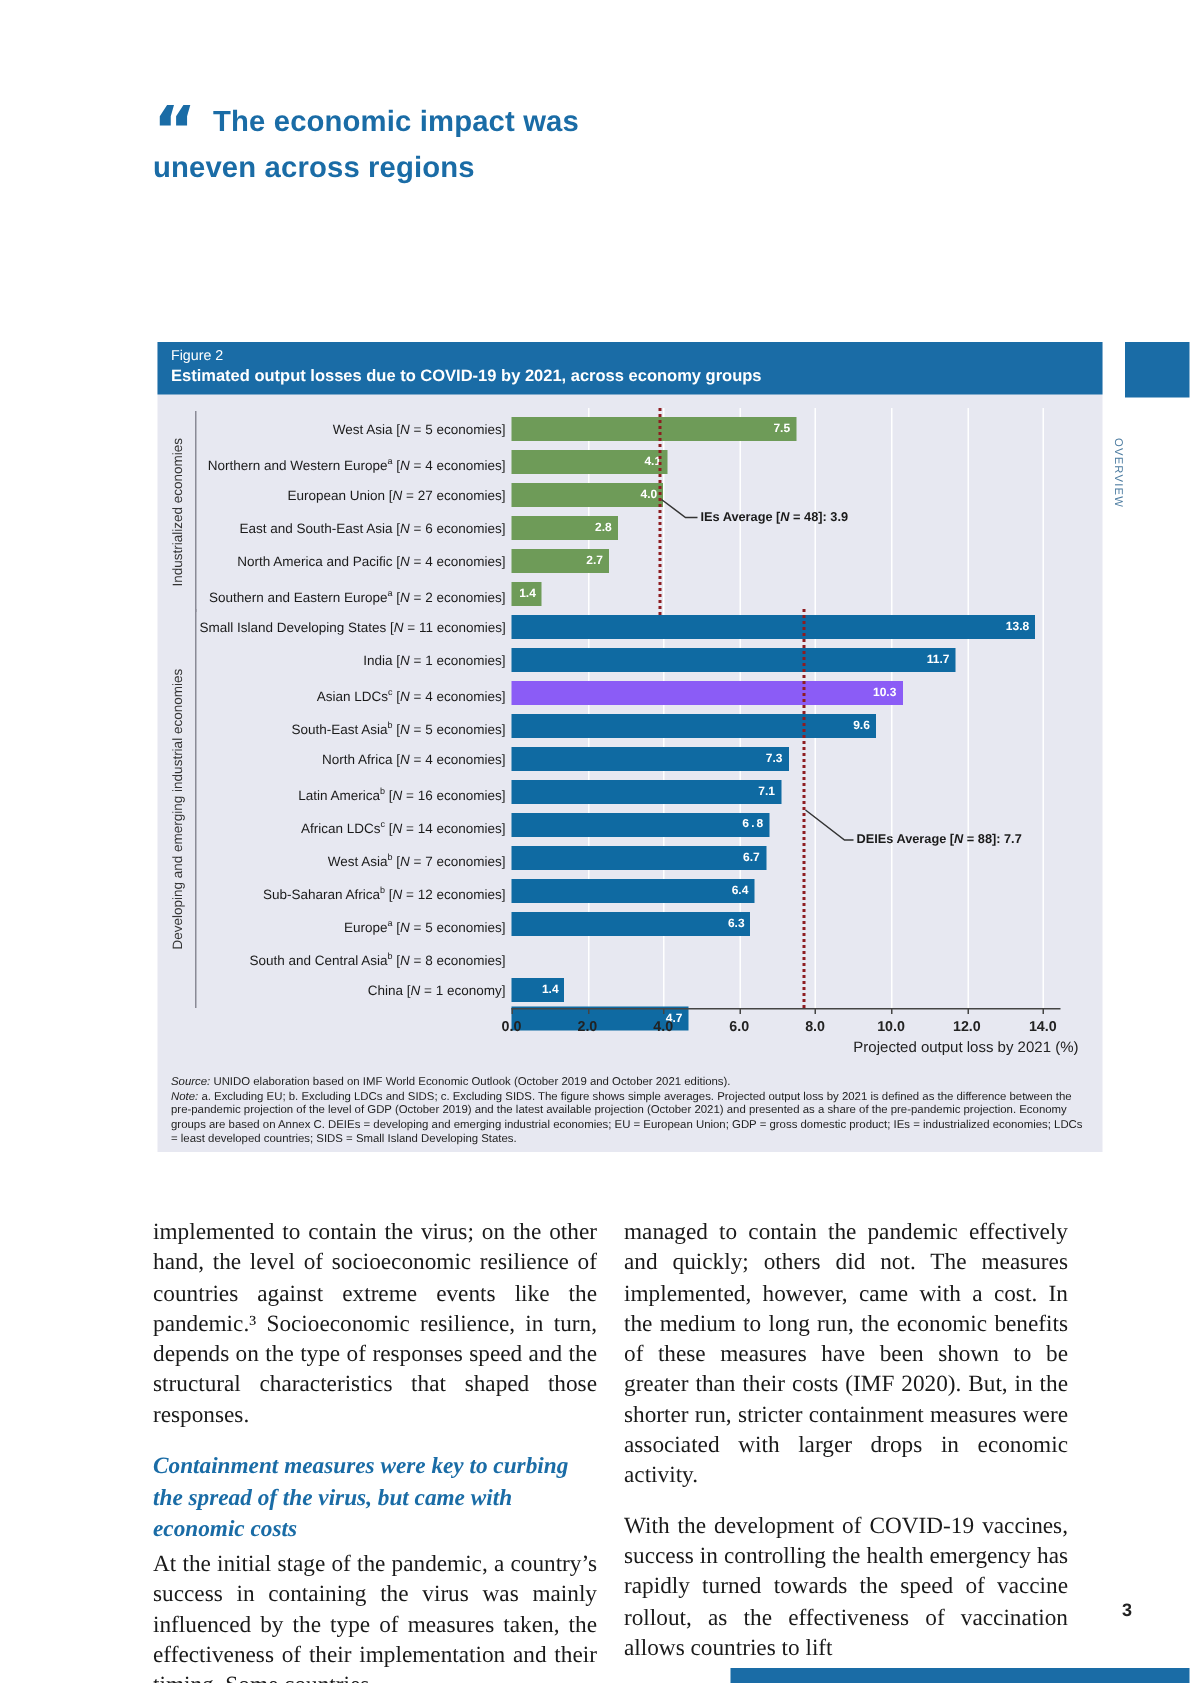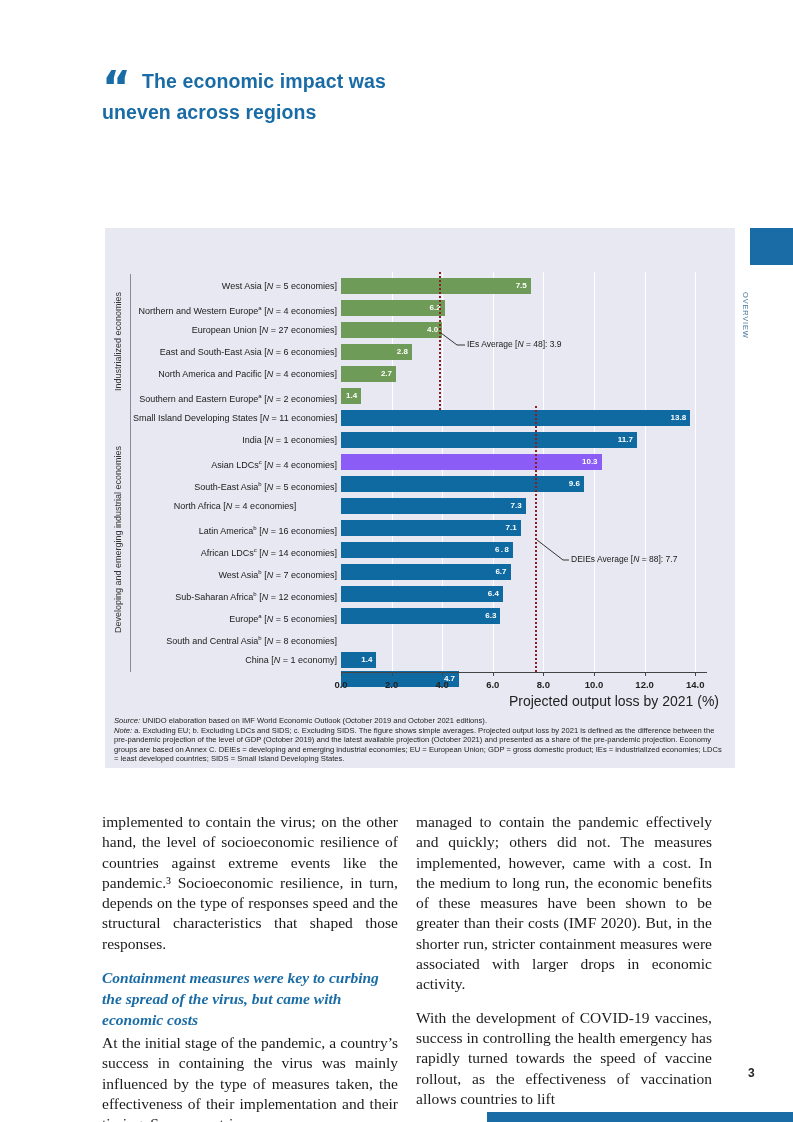--- a/index.html
+++ b/index.html
@@ -27,26 +27,26 @@
   .cat-label{position:absolute;left:28px;width:204px;text-align:right;font-size:9px;
     color:#1a1a1a;white-space:nowrap;line-height:12px;}
   .cat-label sup{font-size:6px;}
   .bar{position:absolute;height:16px;}
   .bar-val{position:absolute;right:4px;top:3px;color:#fff;font-weight:bold;font-size:8px;}
   .group-line{position:absolute;left:25px;width:1px;background:#8a8a96;}
   .group-label{position:absolute;left:5px;width:16px;display:flex;align-items:center;
     justify-content:center;writing-mode:vertical-rl;transform:rotate(180deg);
     font-size:9px;color:#333;white-space:nowrap;}
   .avg-line{position:absolute;width:0;border-left:2px dotted var(--red);}
-  .annot{position:absolute;font-size:8.5px;font-weight:normal;color:#1a1a1a;white-space:nowrap;}
+  .annot{position:absolute;font-size:8.5px;font-weight:bold;color:#1a1a1a;white-space:nowrap;}
   .baseline{position:absolute;height:1px;background:#444;}
   .tick{position:absolute;width:1px;height:4px;background:#444;top:444px;}
   .tick-label{position:absolute;top:451px;width:30px;text-align:center;font-size:9.5px;
     font-weight:bold;color:#222;}
-  #axis-title{position:absolute;top:465px;right:16px;font-size:14px;color:#222;}
+  #axis-title{position:absolute;top:465px;right:16px;font-size:10px;color:#222;}
   #fig-notes{position:absolute;left:9px;top:488px;right:12px;font-size:7.6px;
     line-height:9.6px;color:#222;}
   #fig-notes .lbl{font-style:italic;}
   #annot-svg{position:absolute;left:0;top:0;pointer-events:none;}
 
   
   #side-tab{left:750px;top:228px;width:43px;height:37px;background:var(--brand);}
   #side-label{left:741px;top:292px;writing-mode:vertical-rl;font-size:7.5px;
     letter-spacing:.8px;color:#4a7a9f;}
 
@@ -64,47 +64,51 @@
 </style>
 </head>
 <body>
 
 <div class="abs" id="quote-wrap">
   <span id="quote-mark">“</span>
   <div id="quote-text">The economic impact was uneven across regions</div>
 </div>
 
 <div class="abs" id="figure">
+  <div id="fig-band">
+    <div id="fig-label">Figure 2</div>
+    <div id="fig-title">Estimated output losses due to COVID-19 by 2021, across economy groups</div>
+  </div>
 
   <div id="chart">
       <div class="gridline" style="left: 286.6px;"></div>
       <div class="gridline" style="left: 337.2px;"></div>
       <div class="gridline" style="left: 387.8px;"></div>
       <div class="gridline" style="left: 438.4px;"></div>
       <div class="gridline" style="left: 489px;"></div>
       <div class="gridline" style="left: 539.6px;"></div>
       <div class="gridline" style="left: 590.2px;"></div>
       <div class="cat-label" style="top: 52px;">West Asia [<i>N</i> = 5 economies]</div>
       <div class="bar" style="top: 50px; left: 236px; width: 189.75px; background: rgb(110, 155, 88);">
         <div class="bar-val">7.5</div>
       </div>
       <div class="cat-label" style="top: 74px;">Northern and Western Europe<sup>a</sup> [<i>N</i> = 4 economies]</div>
       <div class="bar" style="top: 72px; left: 236px; width: 103.73px; background: rgb(110, 155, 88);">
-        <div class="bar-val">6.2</div>
+        <div class="bar-val">4.1</div>
       </div>
       <div class="cat-label" style="top: 96px;">European Union [<i>N</i> = 27 economies]</div>
       <div class="bar" style="top: 94px; left: 236px; width: 101.2px; background: rgb(110, 155, 88);">
         <div class="bar-val">4.0</div>
       </div>
       <div class="cat-label" style="top: 118px;">East and South-East Asia [<i>N</i> = 6 economies]</div>
       <div class="bar" style="top: 116px; left: 236px; width: 70.84px; background: rgb(110, 155, 88);">
         <div class="bar-val">2.8</div>
       </div>
       <div class="cat-label" style="top: 140px;">North America and Pacific [<i>N</i> = 4 economies]</div>
-      <div class="bar" style="top: 138px; left: 236px; width: 55px; background: rgb(110, 155, 88); text-align: right;">
+      <div class="bar" style="top: 138px; left: 236px; width: 65px; background: rgb(110, 155, 88); text-align: right;">
         <div class="bar-val">2.7</div>
       </div>
       <div class="cat-label" style="top: 162px;">Southern and Eastern Europe<sup>a</sup> [<i>N</i> = 2 economies]</div>
       <div class="bar" style="top: 160px; left: 236px; width: 20.24px; background: rgb(110, 155, 88);">
         <div class="bar-val">1.4</div>
       </div>
       <div class="group-line" style="top: 46px; height: 134px;"></div>
       <div class="group-label" style="top: 46px; height: 134px;">Industrialized economies</div>
       <div class="cat-label" style="top: 184px;">Small Island Developing States [<i>N</i> = 11 economies]</div>
       <div class="bar" style="top: 182px; left: 236px; width: 349.14px; background: rgb(15, 106, 162);">
@@ -115,21 +119,21 @@
         <div class="bar-val">11.7</div>
       </div>
       <div class="cat-label" style="top: 228px;">Asian LDCs<sup>c</sup> [<i>N</i> = 4 economies]</div>
       <div class="bar" style="top: 226px; left: 236px; width: 260.59px; background: #8b5cf6;">
         <div class="bar-val">10.3</div>
       </div>
       <div class="cat-label" style="top: 250px;">South-East Asia<sup>b</sup> [<i>N</i> = 5 economies]</div>
       <div class="bar" style="top: 248px; left: 236px; width: 242.88px; background: rgb(15, 106, 162);">
         <div class="bar-val">9.6</div>
       </div>
-      <div class="cat-label" style="top: 272px; text-align: center;">North Africa [<i>N</i> = 4 economies]</div>
+      <div class="cat-label" style="top: 272px;">North Africa [<i>N</i> = 4 economies]</div>
       <div class="bar" style="top: 270px; left: 236px; width: 184.69px; background: rgb(15, 106, 162);">
         <div class="bar-val">7.3</div>
       </div>
       <div class="cat-label" style="top: 294px;">Latin America<sup>b</sup> [<i>N</i> = 16 economies]</div>
       <div class="bar" style="top: 292px; left: 236px; width: 179.63px; background: rgb(15, 106, 162);">
         <div class="bar-val">7.1</div>
       </div>
       <div class="cat-label" style="top: 316px;">African LDCs<sup>c</sup> [<i>N</i> = 14 economies]</div>
       <div class="bar" style="top: 314px; left: 236px; width: 172.04px; background: rgb(15, 106, 162); font-family: Liberation Mono, monospace;">
         <div class="bar-val">6.8</div>

